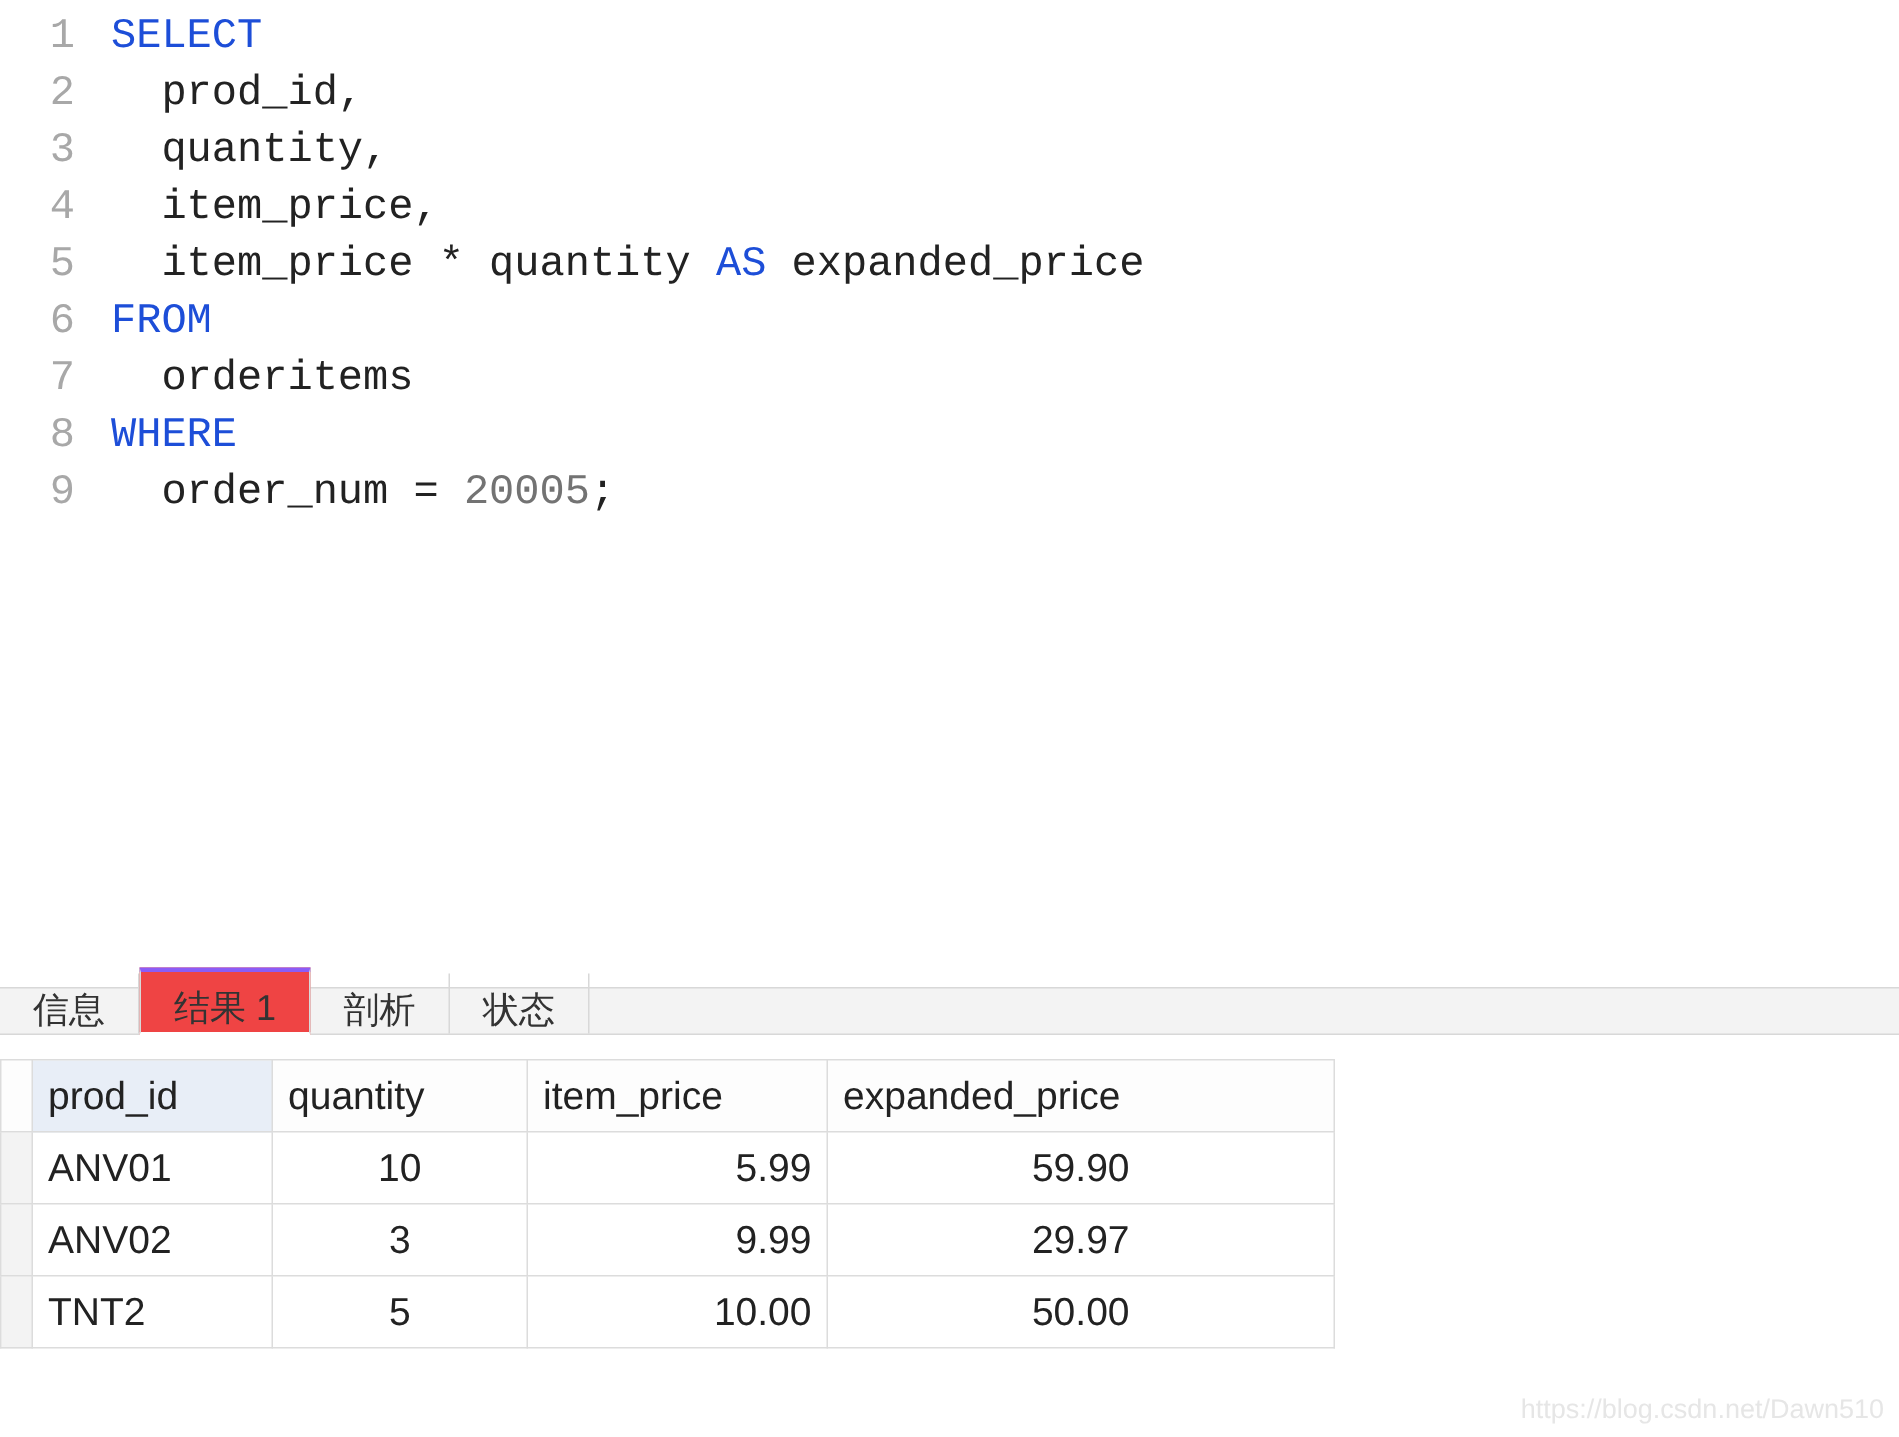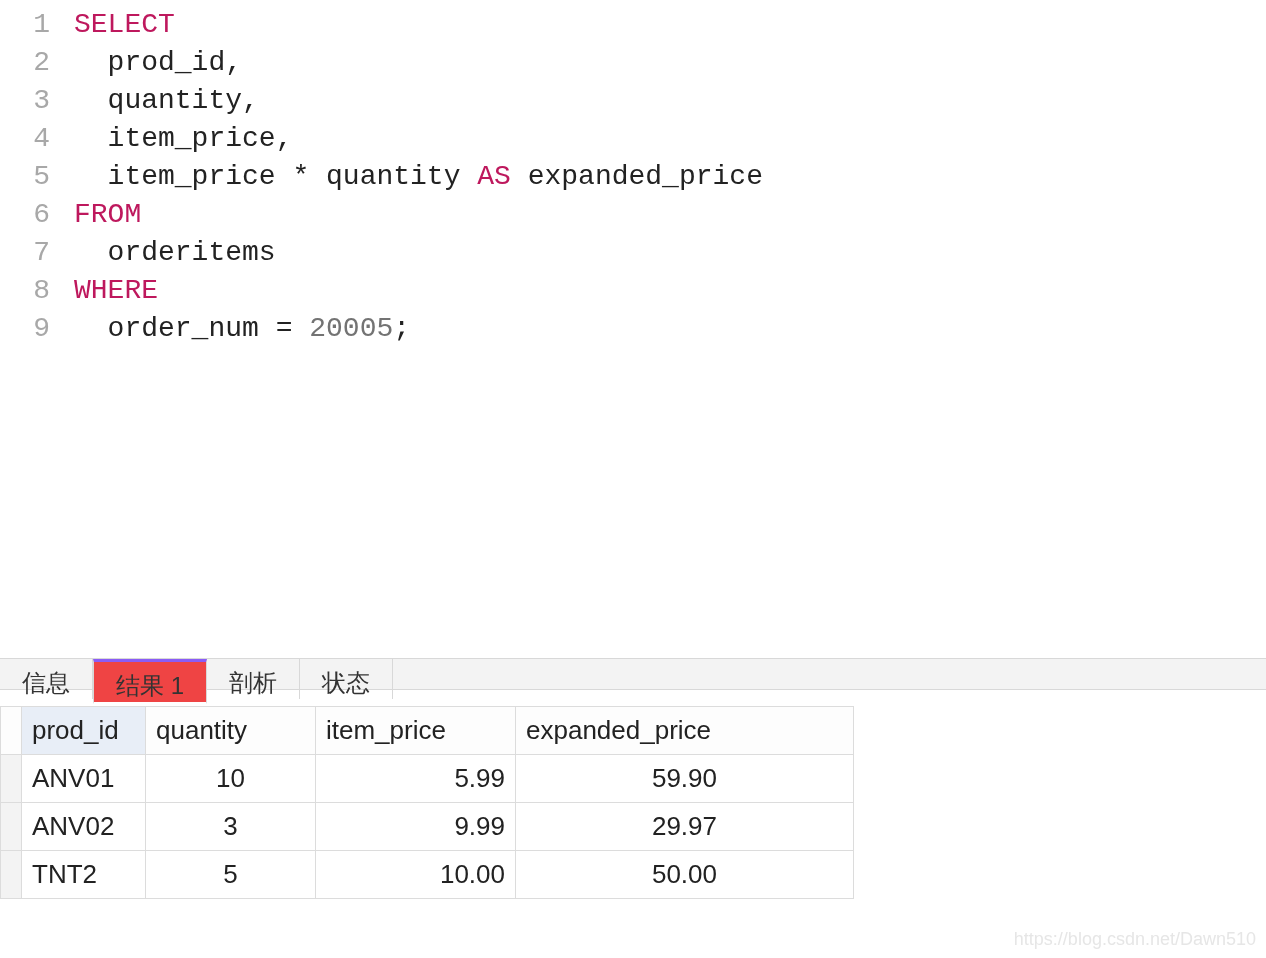--- a/index.html
+++ b/index.html
@@ -23,33 +23,33 @@
     width: 74px;
     text-align: right;
     color: #a8a8a8;
     padding-right: 24px;
     user-select: none;
   }
   .code {
     white-space: pre;
     color: #222;
   }
-  .kw { color: #be185d; }
+  .kw { color: #1d4ed8; }
   .num { color: #737373; }
   .tabs-bar {
     position: absolute;
     top: 658px;
     left: 0;
     right: 0;
     height: 32px;
     background: #f3f3f3;
     border-top: 1px solid #d8d8d8;
     border-bottom: 1px solid #d8d8d8;
     display: flex;
-    align-items: flex-start;
+    align-items: flex-end;
     font-size: 24px;
     color: #333;
   }
   .tab {
     padding: 8px 22px 0 22px;
     border-right: 1px solid #d8d8d8;
     cursor: pointer;
   }
   .tab.active {
     background: #ef4444;
@@ -81,21 +81,21 @@
   }
   table.results-table th.sel {
     background: #e8eef7;
   }
   .rowhandle {
     width: 10px;
     min-width: 10px;
     background: #f3f3f3;
     padding: 0;
   }
-  .col-prod { width: 124px; text-align: left; }
+  .col-prod { width: 160px; text-align: left; }
   .col-qty { width: 170px; text-align: center; }
   .col-price { width: 200px; text-align: right; }
   .col-exp { width: 338px; text-align: center; }
   .watermark {
     position: absolute;
     right: 10px;
     bottom: 8px;
     font-size: 18px;
     color: #e6e6e6;
     font-family: Arial, sans-serif;

